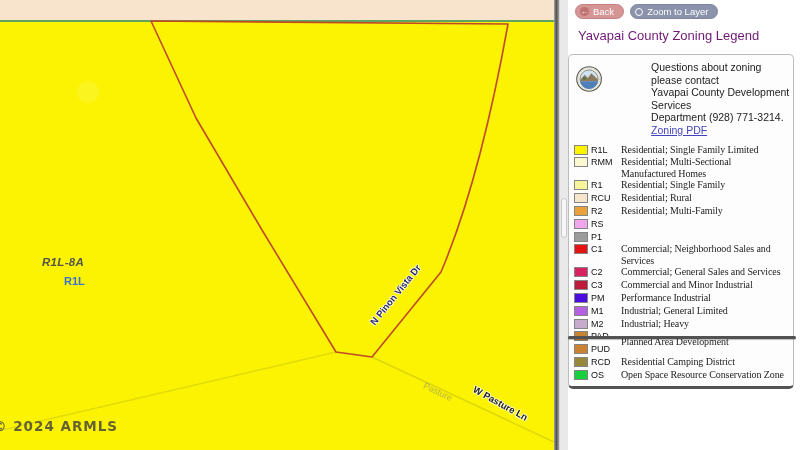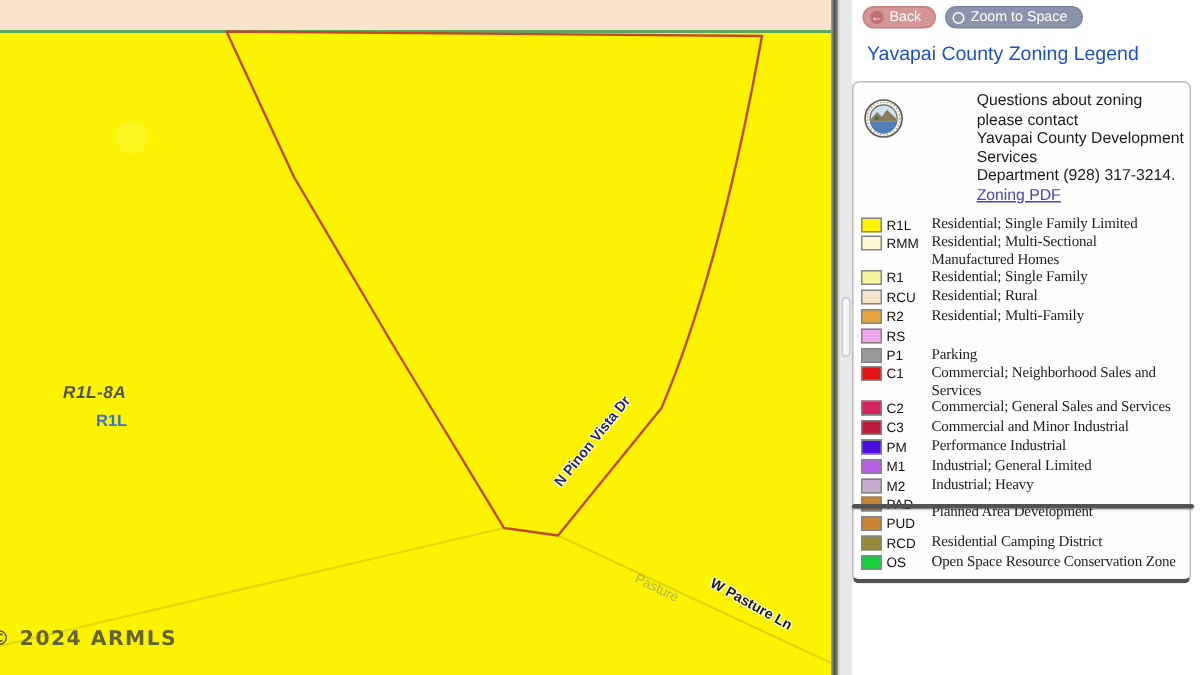--- a/index.html
+++ b/index.html
@@ -44,21 +44,21 @@
   .panel { position:absolute; left:568px; top:0; width:232px; height:450px; background:#fff; }
   .btn-row { position:absolute; top:4px; left:7px; display:flex; gap:6px; }
   .pill { display:inline-flex; align-items:center; gap:4px; height:15px;
           padding:0 9px 0 4px; border-radius:9px; font-size:9.5px; color:#fff;
           cursor:pointer; font-family:"Liberation Sans",sans-serif; }
   .btn-back { background:var(--back-btn,#d69595); border:1px solid var(--back-btn-border,#c58282); }
   .btn-back .ico { width:9px; height:9px; border-radius:50%; background:#c07272;
           color:#fff; font-size:8px; line-height:9px; text-align:center; }
   .btn-zoom { background:var(--zoom-btn,#8a93ab); border:1px solid var(--zoom-btn-border,#7d86a0); }
   .btn-zoom .ico { width:8px; height:8px; border:1.6px solid #fff; border-radius:50%; }
-  .panel-title { position:absolute; top:28px; left:10px; font-size:13px; color:#1d4ed8; }
+  .panel-title { position:absolute; top:28px; left:10px; font-size:13px; color:#701a75; }
 
   .legend-box { position:absolute; top:54px; left:0; width:226px;
           background:#fdfdfd; border:1px solid #bcbcbc; border-bottom:3px solid var(--divider,#525252);
           border-radius:5px; padding:6px 1px 4px 3px; }
   .contact { display:flex; gap:7px; padding:0 2px 0 4px; margin-bottom:7px; }
   .contact-text { font-size:10.5px; line-height:12.6px; color:#1c1c1c;margin-left:42px; }
   .contact-text a { color:var(--link,#4343bf); }
 
   .legend-row { display:flex; align-items:flex-start; margin:0 0 .6px 2px; }
   .swatch { flex:none; width:14px; height:10px; border:1px solid #858585; margin:1px 3px 0 0; }
@@ -99,41 +99,41 @@
   </div>
 
   <div class="panel">
     <div class="btn-row">
       <div class="pill btn-back">
         <span class="ico">←</span>
         <span>Back</span>
       </div>
       <div class="pill btn-zoom">
         <span class="ico"></span>
-        <span>Zoom to Space</span>
+        <span>Zoom to Layer</span>
       </div>
     </div>
 
     <div class="panel-title">Yavapai County Zoning Legend</div>
 
     <div class="legend-box">
       <div class="contact">
         <svg width="36" height="36" viewBox="0 0 36 36">
           <circle cx="18" cy="18" r="17" fill="#f5f2e8" stroke="#5a5a52" stroke-width="1.5"></circle>
           <circle cx="18" cy="18" r="15" fill="none" stroke="#8a8a80" stroke-width="1" stroke-dasharray="1,2.2"></circle>
           <circle cx="18" cy="18" r="12.5" fill="#cfe2ef" stroke="#6a6a60" stroke-width="1"></circle>
           <path d="M6,19 L12,12 L16.5,16.5 L21,10 L30,18.5 L30,21 L6,21 Z" fill="#8c7a5e"></path>
           <path d="M5.6,21 A12.5,12.5 0 0 0 30.4,21 Z" fill="#4e7fb8"></path>
           <circle cx="11.5" cy="17.5" r="2" fill="#4e7a3e"></circle>
         </svg>
         <div class="contact-text">
           <div>Questions about zoning please contact</div>
           <div>Yavapai County Development Services</div>
           <div>
-            <span>Department (928) 317-3214.</span>
+            <span>Department (928) 771-3214.</span>
             <a href="#">Zoning PDF</a>
           </div>
         </div>
       </div>
       <div id="legend-list">
           <div class="legend-row">
             <span class="swatch" style="background: rgb(251, 243, 1);"></span>
             <span class="code">R1L</span>
             <span class="desc">Residential; Single Family Limited</span>
           </div>
@@ -157,21 +157,20 @@
             <span class="code">R2</span>
             <span class="desc">Residential; Multi-Family</span>
           </div>
           <div class="legend-row">
             <span class="swatch" style="background: rgb(239, 166, 237);"></span>
             <span class="code">RS</span>
           </div>
           <div class="legend-row">
             <span class="swatch" style="background: rgb(155, 155, 155);"></span>
             <span class="code">P1</span>
-            <span class="desc">Parking</span>
           </div>
           <div class="legend-row">
             <span class="swatch" style="background: rgb(228, 20, 20);"></span>
             <span class="code">C1</span>
             <span class="desc">Commercial; Neighborhood Sales and Services</span>
           </div>
           <div class="legend-row">
             <span class="swatch" style="background: rgb(214, 35, 95);"></span>
             <span class="code">C2</span>
             <span class="desc">Commercial; General Sales and Services</span>

